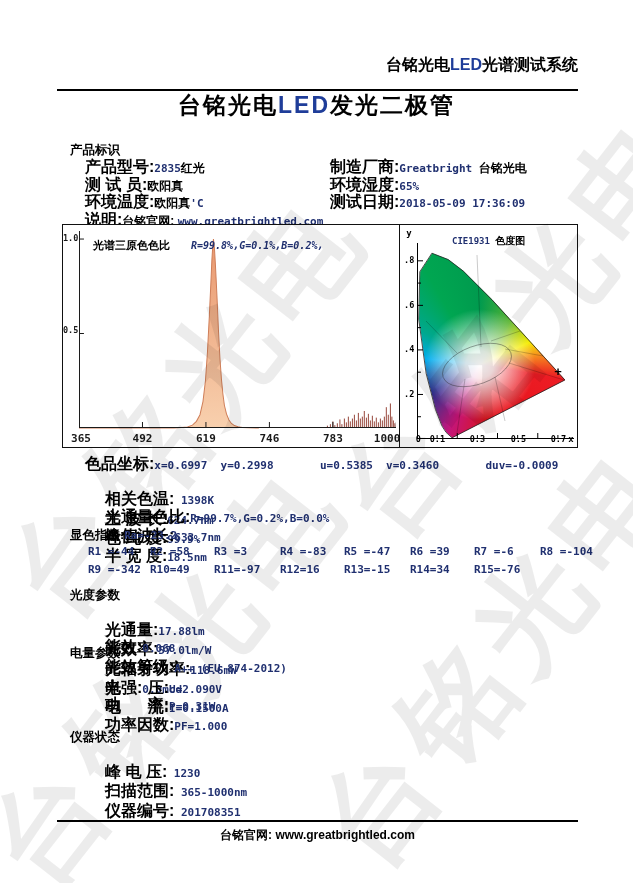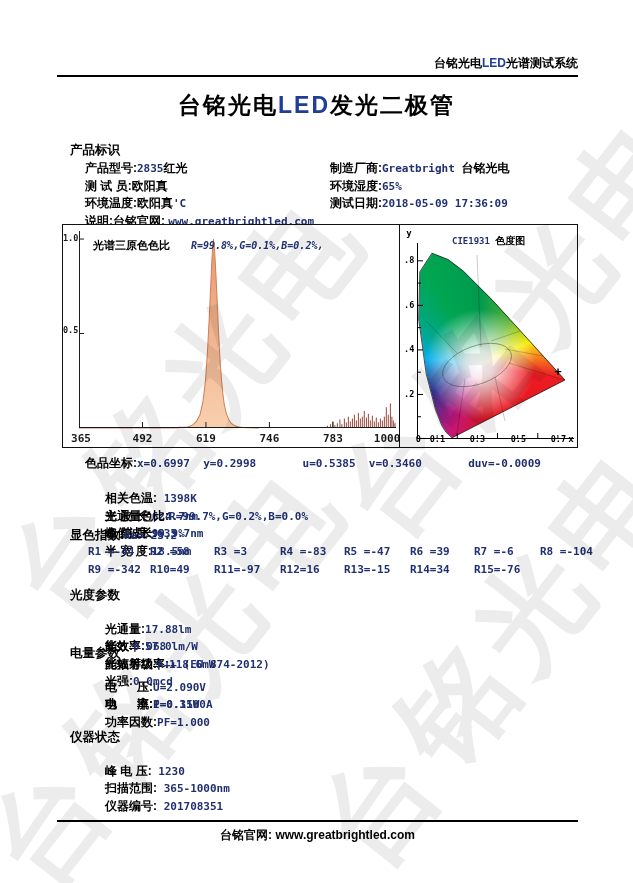--- a/index.html
+++ b/index.html
@@ -2,32 +2,32 @@
 <html><head>
 <meta charset="utf-8">
 <style>
   html,body{margin:0;padding:0;background:#fff;}
   .page{position:relative;width:633px;height:883px;background:#ffffff;overflow:hidden;
         font-family:"Liberation Sans",sans-serif;color:#000;}
   
   .wm{position:absolute;font-size:112px;font-weight:bold;letter-spacing:12px;color:#000;
       opacity:0.07;transform:rotate(-52deg);white-space:nowrap;pointer-events:none;z-index:9;}
   
-  .hdr{position:absolute;top:55px;left:57px;right:55px;text-align:right;font-size:12px;
-       font-weight:bold;border-bottom:2.5px solid #000;padding-bottom:3px;}
+  .hdr{position:absolute;top:55px;left:57px;right:55px;text-align:right;font-size:16px;
+       font-weight:bold;border-bottom:2.5px solid #000;padding-bottom:13px;}
   .led{color:#1f3d99;}
   .doc-title{position:absolute;top:90px;left:0;width:633px;text-align:center;
              font-size:23px;font-weight:bold;letter-spacing:2px;}
   .ftr{position:absolute;top:820px;left:57px;right:55px;border-top:2px solid #000;
        padding-top:5px;text-align:center;font-size:12px;font-weight:bold;}
   
   .sec{position:absolute;left:62px;width:516px;}
   .sec-title{font-size:12.5px;font-weight:bold;height:16px;line-height:16px;margin-left:8px;}
   .row{position:relative;height:17.5px;line-height:17.5px;padding-left:23px;white-space:pre;font-size:12px;}
-  .lbl{font-weight:bold;white-space:pre;font-size:12px;}
+  .lbl{font-weight:bold;white-space:pre;font-size:16px;}
   .val{font-family:"DejaVu Sans Mono",monospace;font-size:11px;font-weight:bold;
        color:#203070;white-space:pre;}
   .cjk{font-weight:bold;white-space:pre;font-size:12px;}
   .seg{display:inline-block;}
   .link{font-family:"DejaVu Sans Mono",monospace;font-size:11px;font-weight:bold;
         color:#203070;text-decoration:underline;}
   
   .col-l{position:absolute;left:23px;top:16px;}
   .col-r{position:absolute;left:268px;top:16px;}
   .prow{height:17.5px;line-height:17.5px;white-space:pre;}

